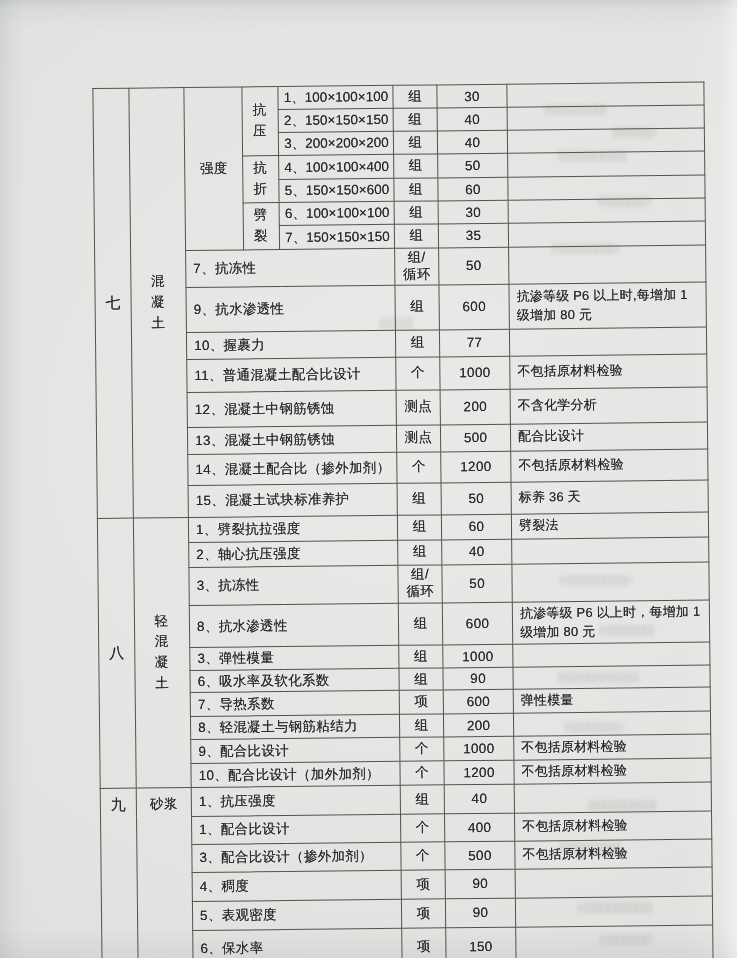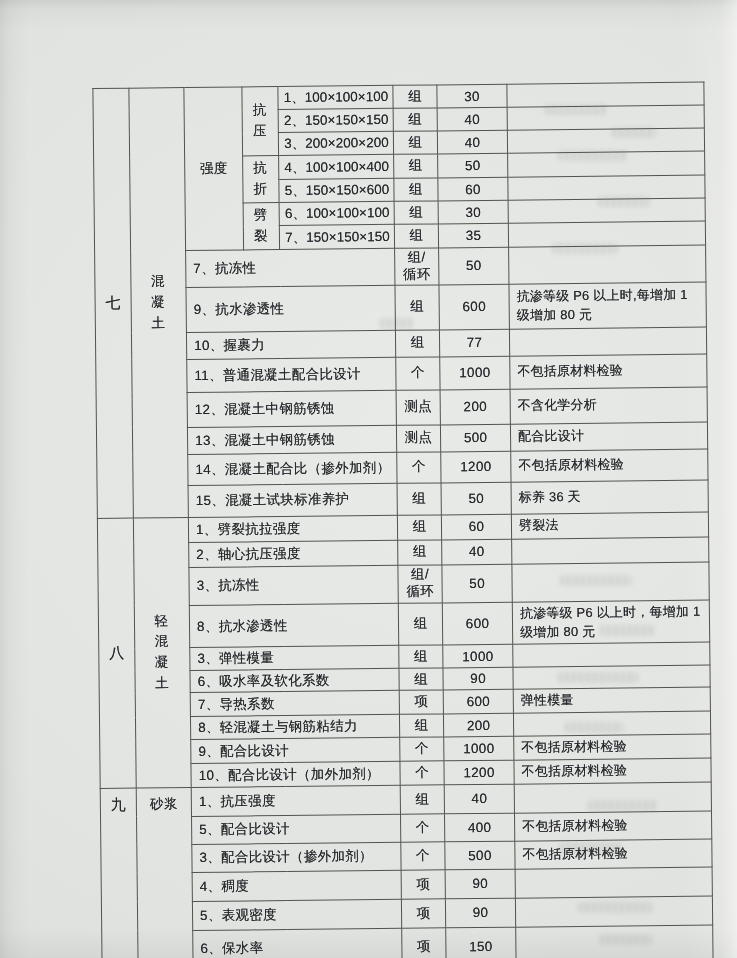--- a/index.html
+++ b/index.html
@@ -229,21 +229,21 @@
         </tr>
         <tr style="height: 29px;">
           <td class="secnum" rowspan="6" style="vertical-align: top; padding-top: 7px;"><span>九</span></td>
           <td class="seccat" rowspan="6" style="vertical-align: top; padding-top: 7px;"><span>砂浆</span></td>
           <td class="item" colspan="3"><span>1、抗压强度</span></td>
           <td class="unit"><span>组</span></td>
           <td class="price"><span>40</span></td>
           <td class="note"><span></span></td>
         </tr>
         <tr style="height: 28px;">
-          <td class="item" colspan="3"><span>5、配合比设计</span></td>
+          <td class="item" colspan="3"><span>1、配合比设计</span></td>
           <td class="unit"><span>个</span></td>
           <td class="price"><span>400</span></td>
           <td class="note"><span>不包括原材料检验</span></td>
         </tr>
         <tr style="height: 28px;">
           <td class="item" colspan="3"><span>3、配合比设计（掺外加剂）</span></td>
           <td class="unit"><span>个</span></td>
           <td class="price"><span>500</span></td>
           <td class="note"><span>不包括原材料检验</span></td>
         </tr>

